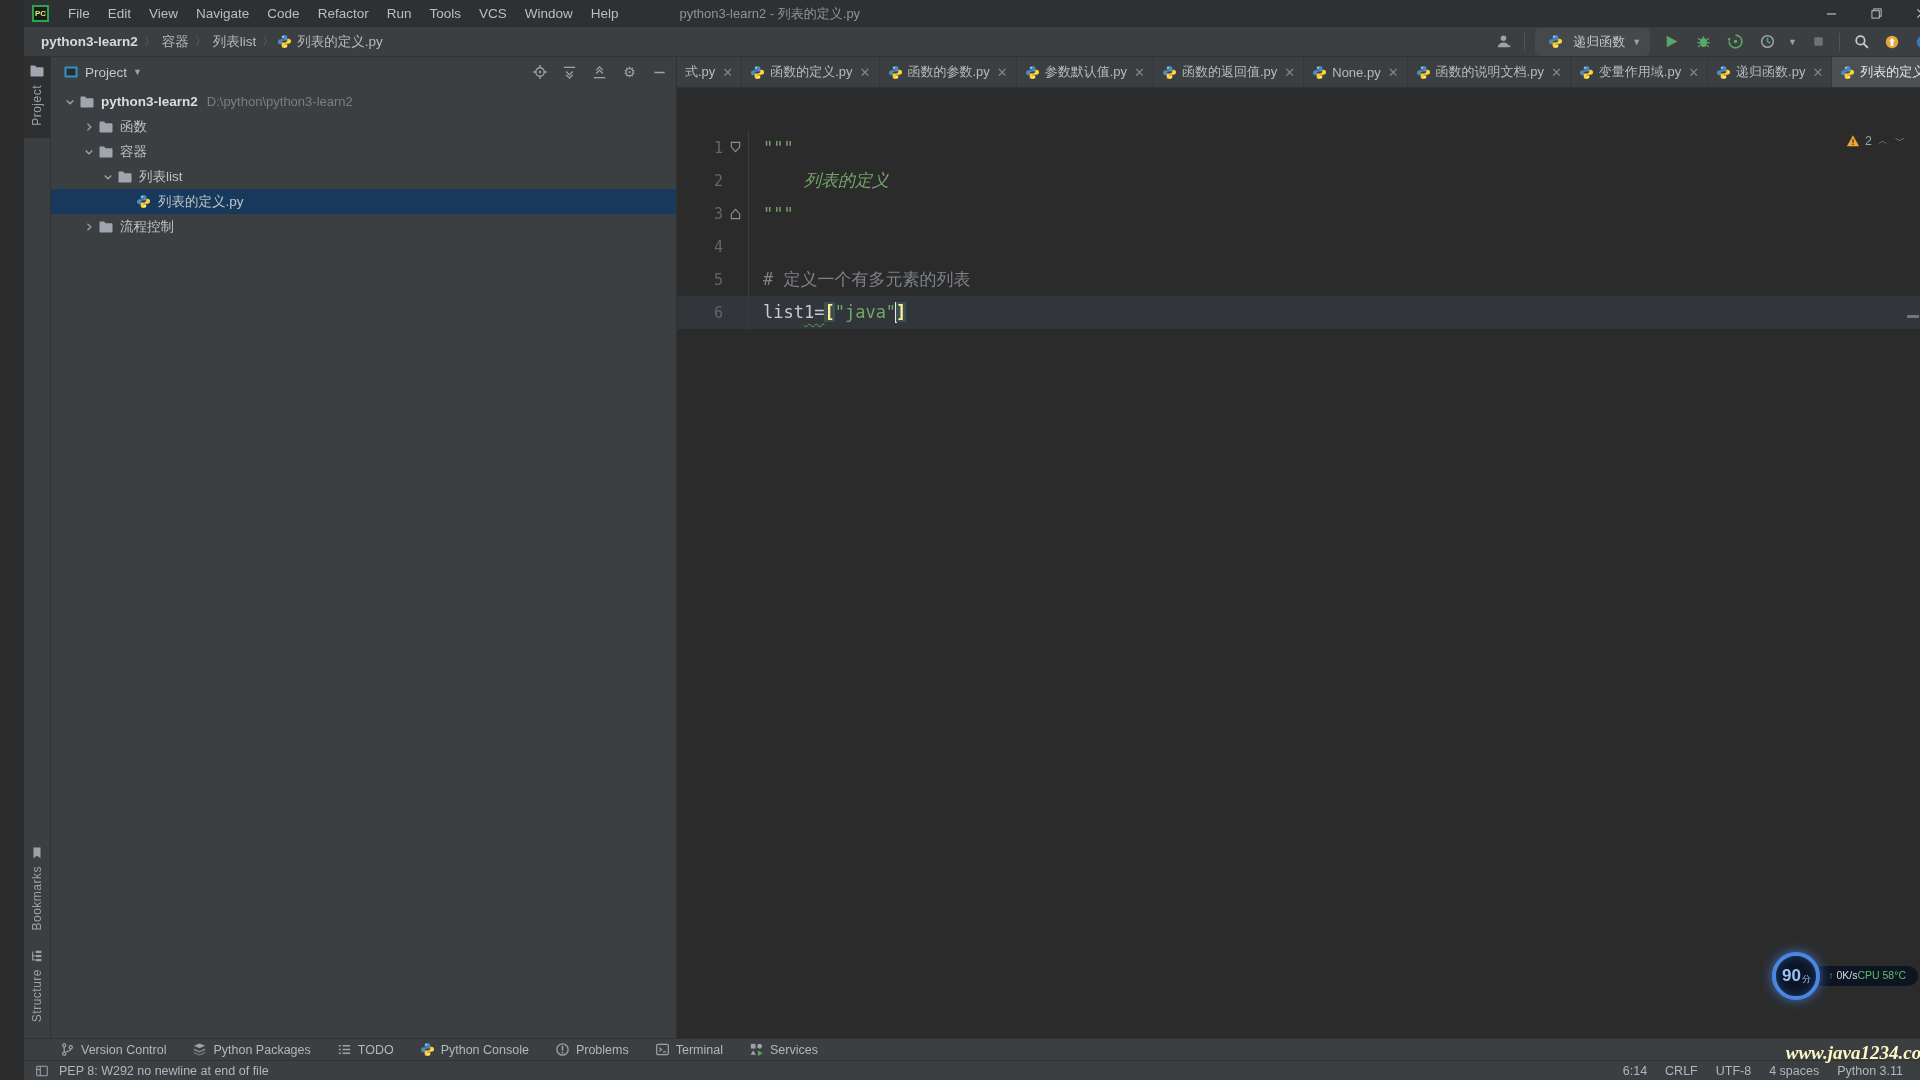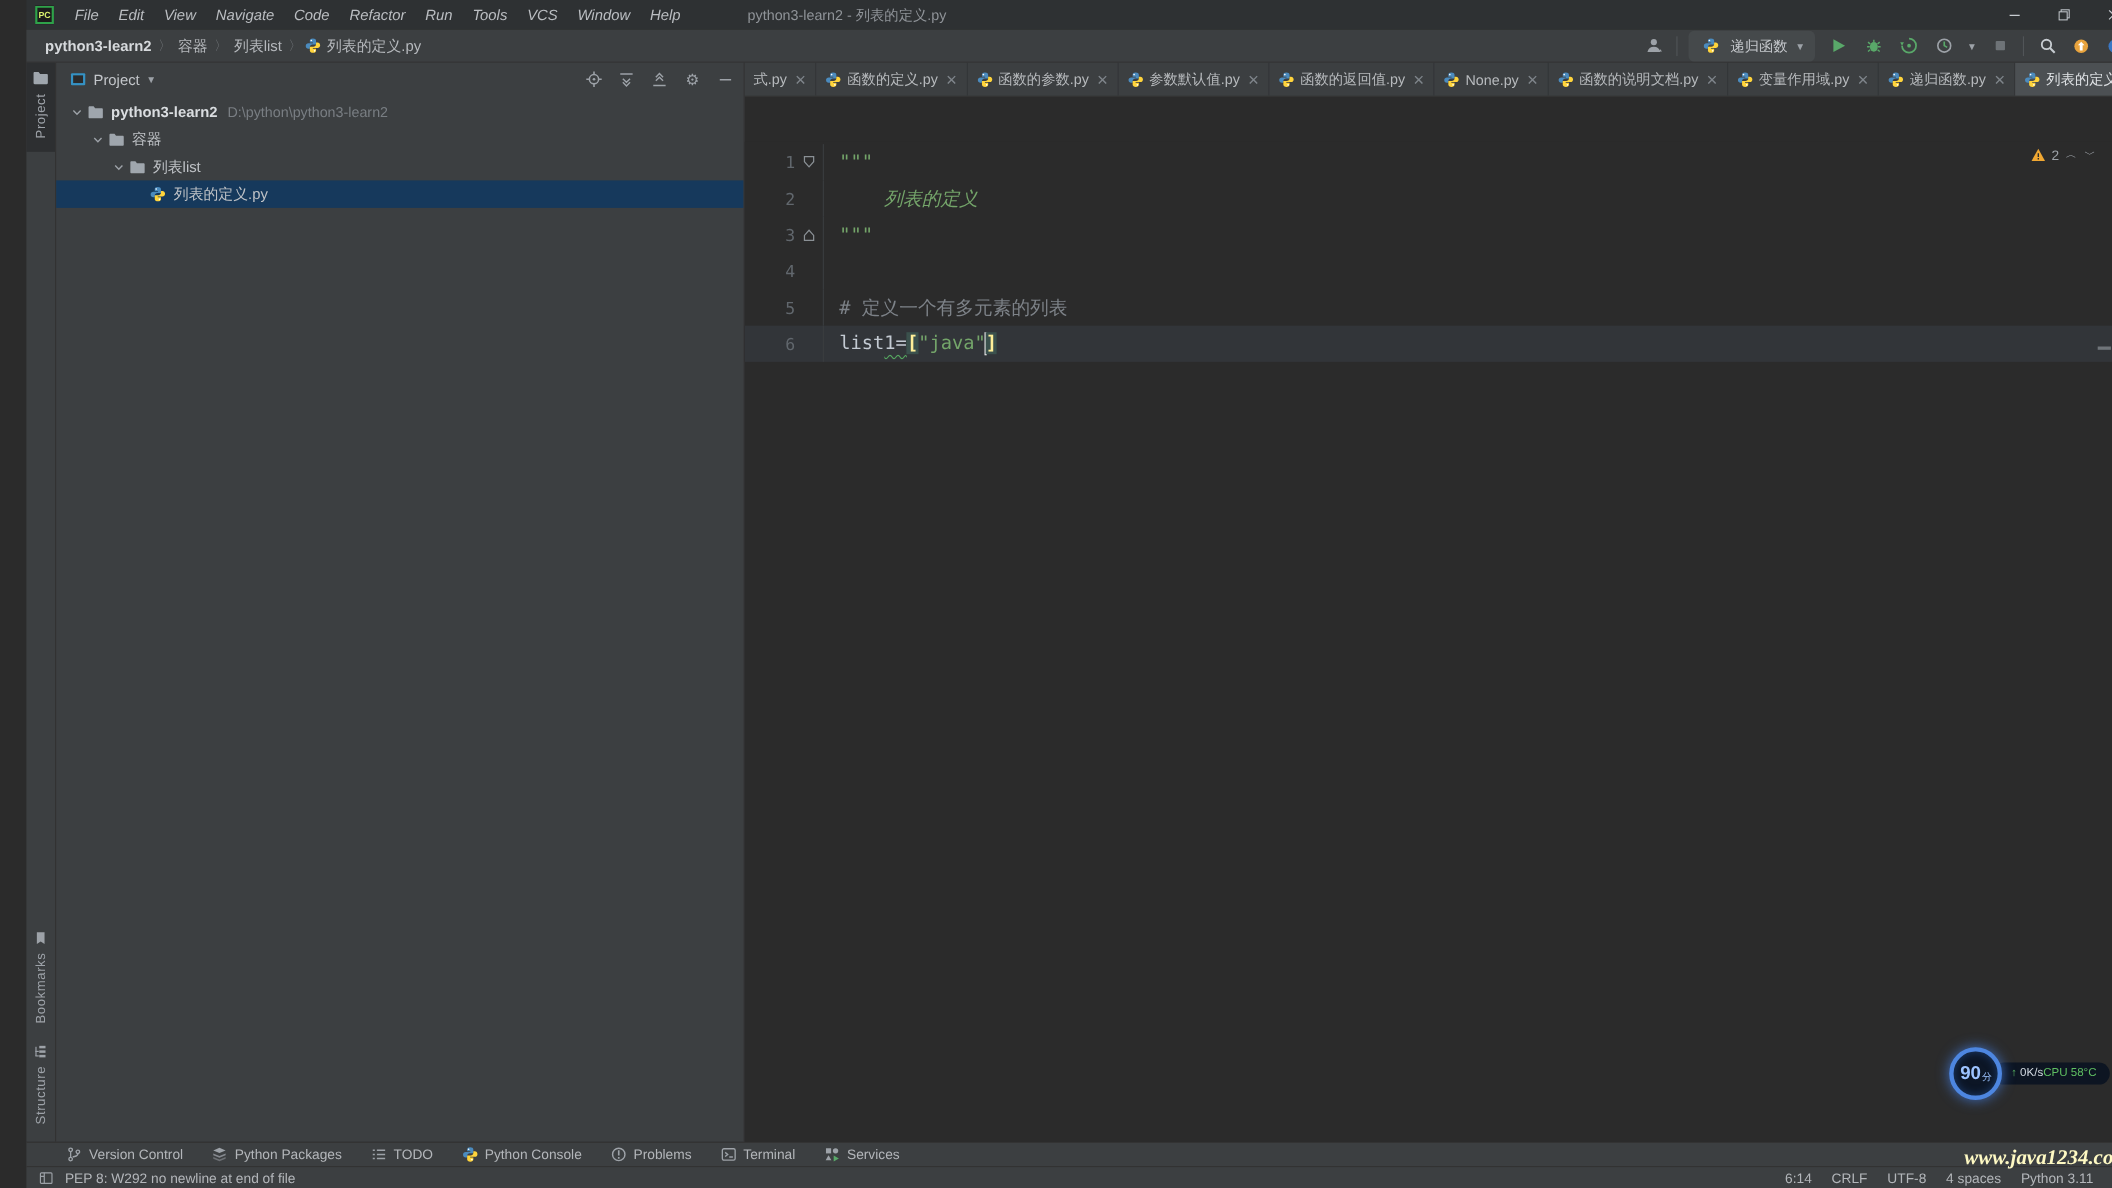--- a/index.html
+++ b/index.html
@@ -6,21 +6,21 @@
   html,body { width:1920px; height:1080px; overflow:hidden; background:#2b2b2b;
               font-family:"Liberation Sans", sans-serif; }
   .app { position:relative; width:1920px; height:1080px; display:flex; flex-direction:column;
          color:#bbbec2; font-size:14px;margin-left:24px; }
 
   
   .titlebar { height:27px; background:#2e3133; display:flex; align-items:center; flex:none; }
   .logo { width:17px; height:17px; margin:0 10px 0 8px; background:#1c1c1c; color:#d8ef6d;
           font-size:8px; font-weight:bold; display:flex; align-items:center; justify-content:center;
           box-shadow: inset 0 0 0 2px #2fa24a; }
-  .menu-item { padding:0 9px; color:#bbbec2; font-size:13.5px; line-height:27px; cursor:default;font-style:italic; }
+  .menu-item { padding:0 9px; color:#bbbec2; font-size:13.5px; line-height:27px; cursor:default; }
   .win-title { margin-left:52px; color:#8f9398; font-size:13px; }
   .win-controls { margin-left:auto; display:flex; }
   .win-btn { width:45px; height:27px; display:flex; align-items:center; justify-content:center;
              color:#c7ccd1; font-size:13px; }
   .win-btn svg { display:block; }
 
   
   .row2 { height:30px; background:#3c3f41; border-bottom:1px solid #323232; display:flex;
           align-items:center; flex:none; }
   .crumbs { display:flex; align-items:center; margin-left:14px; gap:2px; }
@@ -372,20 +372,33 @@
             </span>
             <span class="icon t-icon">
               <svg width="16" height="16" viewBox="0 0 16 16">
                 <path fill="#9fa6ad" d="M1.5 3.5c0-.6.4-1 1-1h3.6l1.4 1.8h6c.6 0 1 .4 1 1v7.2c0 .6-.4 1-1 1h-11c-.6 0-1-.4-1-1z"></path>
               </svg>
             </span>
             <span class="tree-label bold">python3-learn2</span>
             <span class="tree-path">D:\python\python3-learn2</span>
           </div>
           <div class="tree-row" style="padding-left: 29px;">
+            <span class="chev">
+              <svg width="12" height="12" viewBox="0 0 16 16">
+                <path fill="none" stroke="#9da2a8" stroke-width="1.7" d="M6 3.6L10.4 8 6 12.4"></path>
+              </svg>
+            </span>
+            <span class="icon t-icon">
+              <svg width="16" height="16" viewBox="0 0 16 16">
+                <path fill="#9fa6ad" d="M1.5 3.5c0-.6.4-1 1-1h3.6l1.4 1.8h6c.6 0 1 .4 1 1v7.2c0 .6-.4 1-1 1h-11c-.6 0-1-.4-1-1z"></path>
+              </svg>
+            </span>
+            <span class="tree-label">函数</span>
+          </div>
+          <div class="tree-row" style="padding-left: 29px;">
             <span class="chev rot">
               <svg width="12" height="12" viewBox="0 0 16 16">
                 <path fill="none" stroke="#9da2a8" stroke-width="1.7" d="M6 3.6L10.4 8 6 12.4"></path>
               </svg>
             </span>
             <span class="icon t-icon">
               <svg width="16" height="16" viewBox="0 0 16 16">
                 <path fill="#9fa6ad" d="M1.5 3.5c0-.6.4-1 1-1h3.6l1.4 1.8h6c.6 0 1 .4 1 1v7.2c0 .6-.4 1-1 1h-11c-.6 0-1-.4-1-1z"></path>
               </svg>
             </span>
@@ -408,20 +421,33 @@
             <span class="chev"></span>
             <span class="icon t-icon">
               <svg width="15" height="15" viewBox="0 0 16 16">
                 <path fill="#4B8BBE" d="M7.9 1C6 1 5 1.9 5 3.1V5h3.1v.7H3.6C2.1 5.7 1 6.7 1 8.3S2.1 11 3.6 11H5V9.3C5 7.9 6.2 6.9 7.6 6.9H11V3.1C11 1.9 9.8 1 7.9 1z"></path>
                 <path fill="#FFD43B" d="M8.1 15c1.9 0 2.9-.9 2.9-2.1V11H7.9v-.7h4.5c1.5 0 2.6-1 2.6-2.6S13.9 5 12.4 5H11v1.7c0 1.4-1.2 2.4-2.6 2.4H5v3.8C5 14.1 6.2 15 8.1 15z"></path>
                 <circle fill="#fff" cx="6.4" cy="3" r=".8"></circle>
                 <circle fill="#fff" cx="9.6" cy="13" r=".8"></circle>
               </svg>
             </span>
             <span class="tree-label">列表的定义.py</span>
+          </div>
+          <div class="tree-row" style="padding-left: 29px;">
+            <span class="chev">
+              <svg width="12" height="12" viewBox="0 0 16 16">
+                <path fill="none" stroke="#9da2a8" stroke-width="1.7" d="M6 3.6L10.4 8 6 12.4"></path>
+              </svg>
+            </span>
+            <span class="icon t-icon">
+              <svg width="16" height="16" viewBox="0 0 16 16">
+                <path fill="#9fa6ad" d="M1.5 3.5c0-.6.4-1 1-1h3.6l1.4 1.8h6c.6 0 1 .4 1 1v7.2c0 .6-.4 1-1 1h-11c-.6 0-1-.4-1-1z"></path>
+              </svg>
+            </span>
+            <span class="tree-label">流程控制</span>
           </div>
         </div>
     </div>
 
     <div class="editor-col">
       <div class="tabbar">
         <div style="display:flex">
             <div class="tab">
               <span>式.py</span>
               <span class="close">✕</span>

